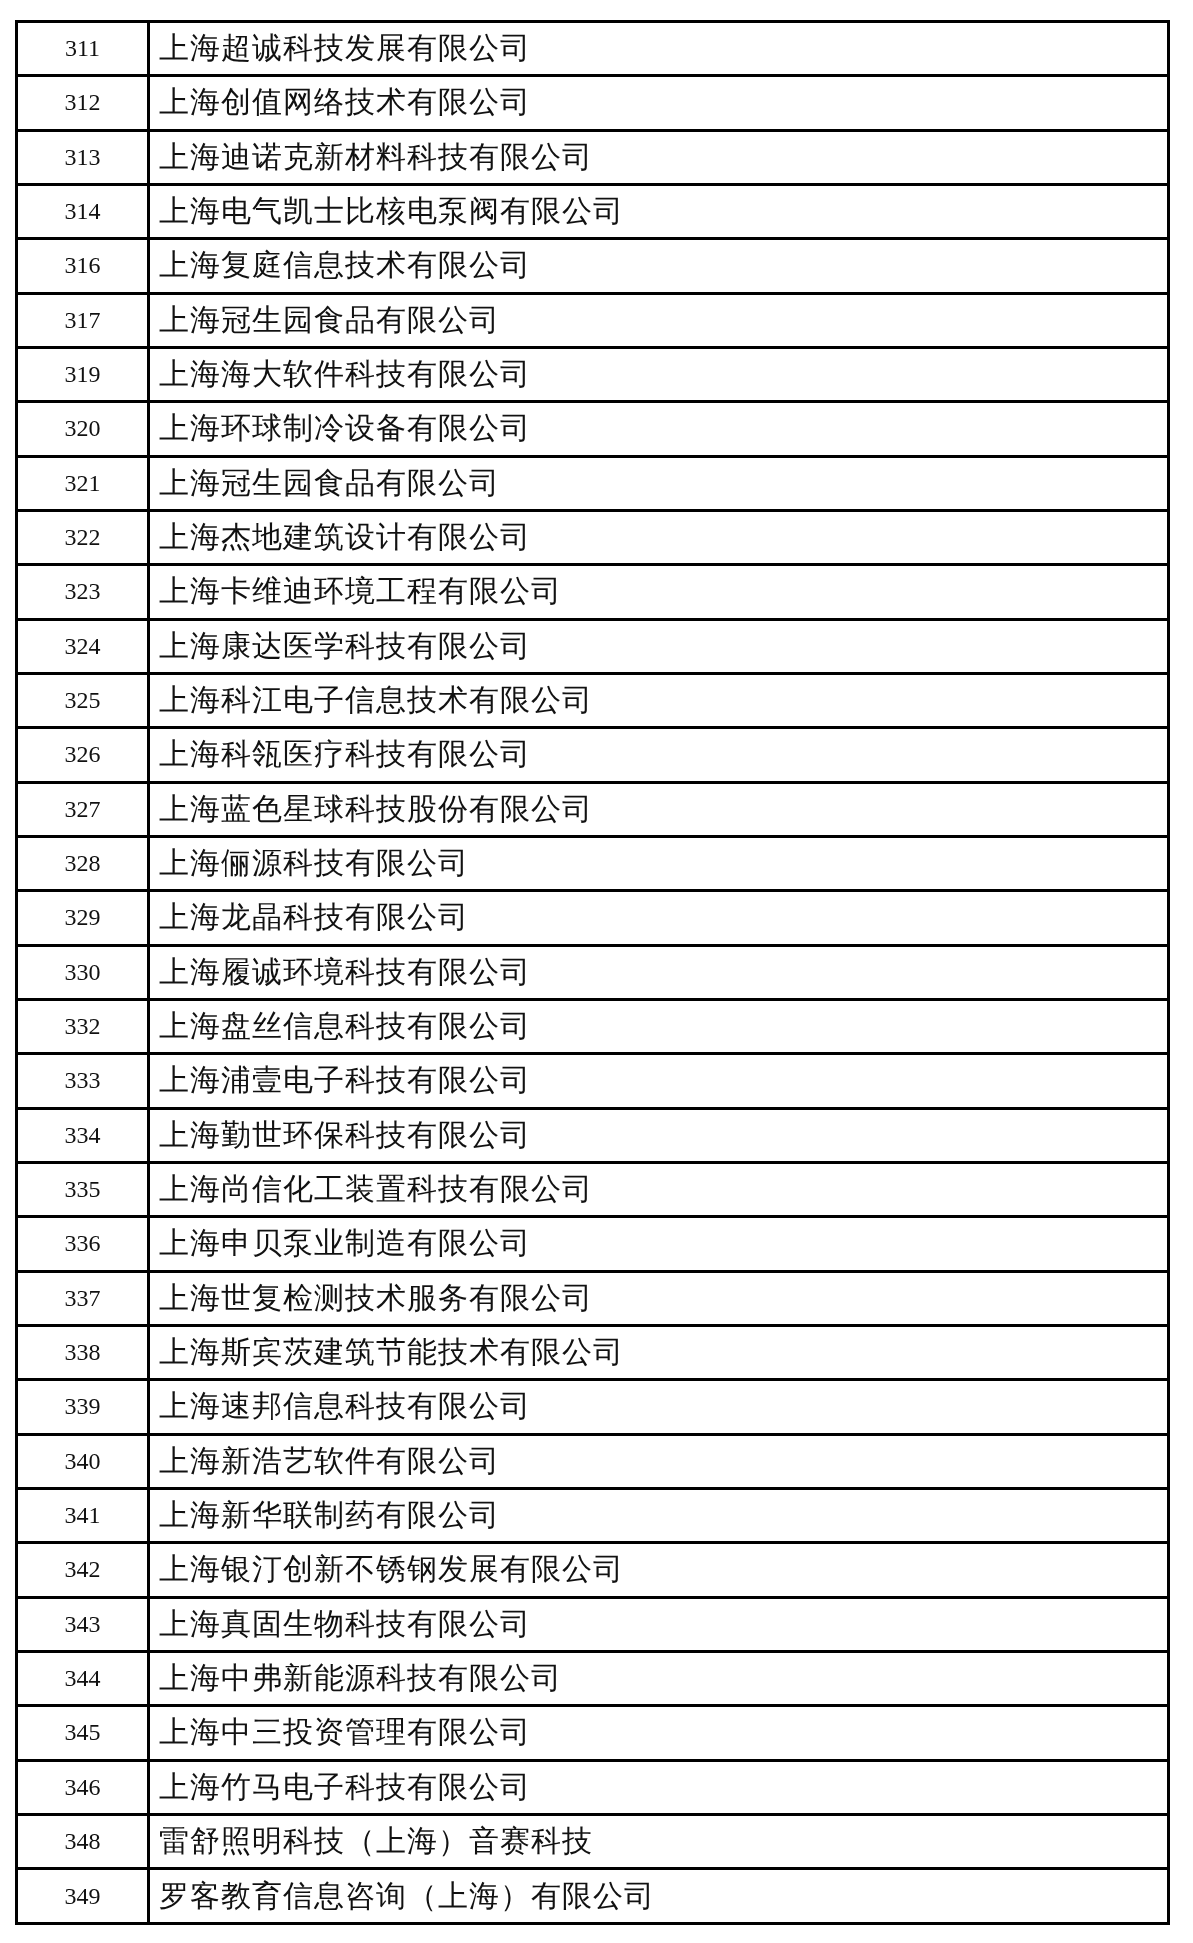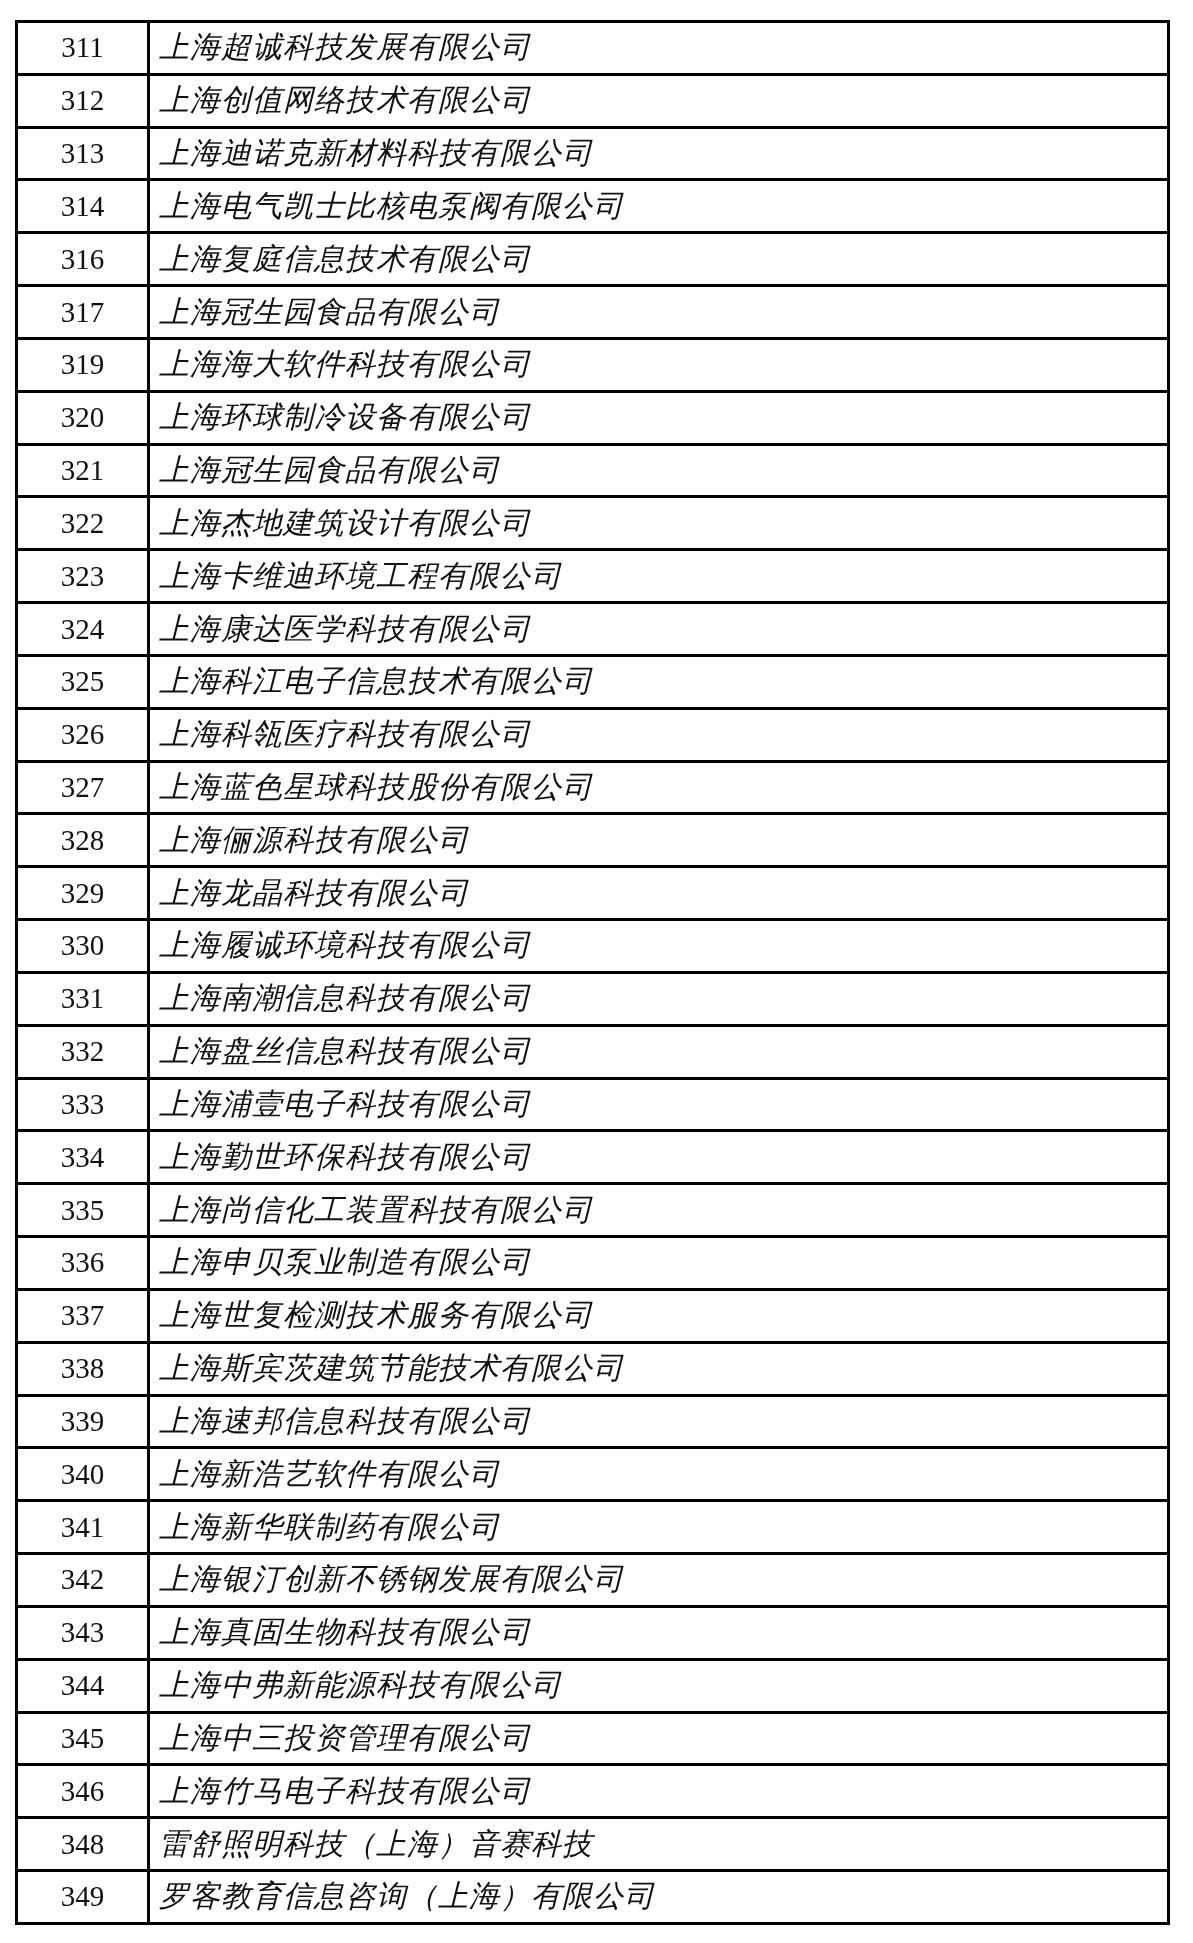--- a/index.html
+++ b/index.html
@@ -27,30 +27,29 @@
   table.company-table td {
     border: 3px solid #000000;
     vertical-align: middle;
     color: #111111;
     overflow: hidden;
     white-space: nowrap;
   }
   td.col-no {
     width: 132px;
     text-align: center;
-    font-size: 29px;
+    font-size: 24px;
     font-family: "Liberation Serif", "DejaVu Serif", serif;
   }
   td.col-name {
     padding-left: 9px;
     text-align: left;
     font-size: 30px;
     letter-spacing: 1px;
     font-family: "Liberation Serif", "DejaVu Serif", serif;
-    font-style: italic;
   }
 </style>
 </head>
 <body>
 
 <div class="page">
   <table class="company-table">
     <tbody id="table-body">
   <tr>
     <td class="col-no">311</td>
@@ -137,24 +136,20 @@
   <tr>
     <td class="col-no">329</td>
     <td class="col-name">上海龙晶科技有限公司</td>
   </tr>
 
   <tr>
     <td class="col-no">330</td>
     <td class="col-name">上海履诚环境科技有限公司</td>
   </tr>
 
-  <tr>
-    <td class="col-no">331</td>
-    <td class="col-name">上海南潮信息科技有限公司</td>
-  </tr>
 
   <tr>
     <td class="col-no">332</td>
     <td class="col-name">上海盘丝信息科技有限公司</td>
   </tr>
 
   <tr>
     <td class="col-no">333</td>
     <td class="col-name">上海浦壹电子科技有限公司</td>
   </tr>

